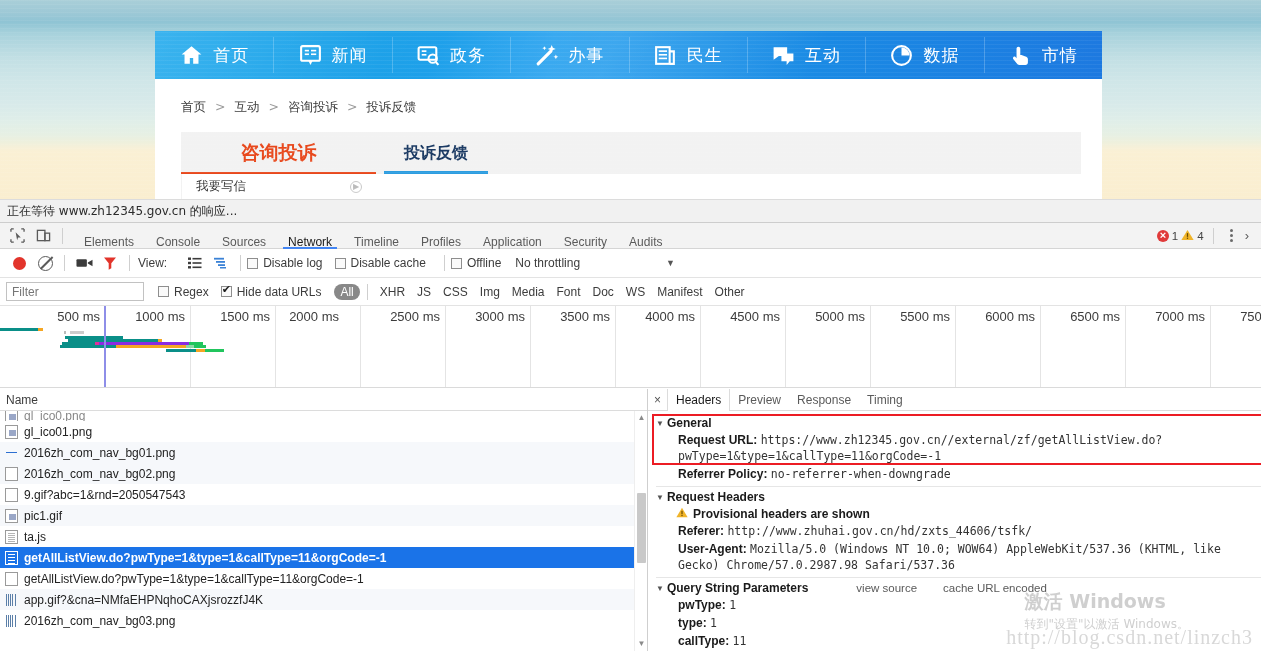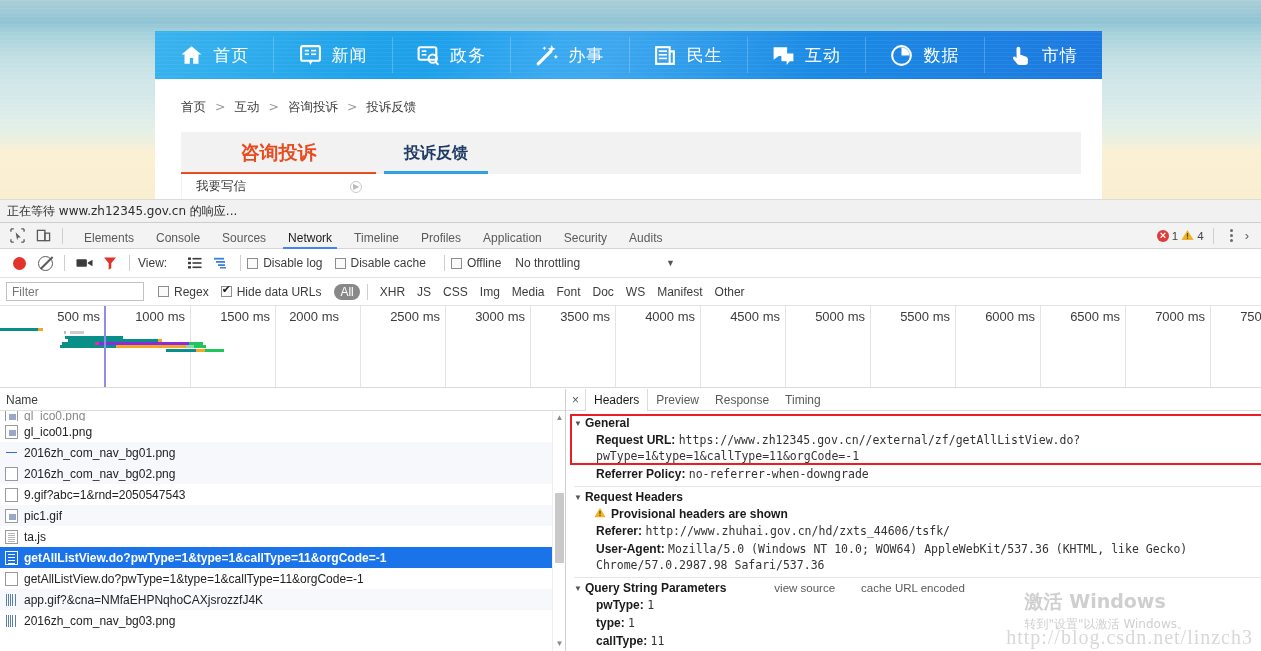--- a/index.html
+++ b/index.html
@@ -105,21 +105,21 @@
     display: flex; align-items: center; padding: 0 4px;
     background: #f3f3f3;
   }
   .dt-ico-btn {
     width: 26px; height: 24px; display: flex; align-items: center; justify-content: center;
     cursor: pointer;
   }
   .vdiv { width: 1px; height: 16px; background: #cfcfcf; margin: 0 6px; }
   .dt-tabs { display: flex; align-items: stretch; height: 26px; margin-left: 4px; }
   .dt-tab {
-    padding: 8px 11px; display: flex; align-items: flex-start; font-size: 12px;
+    padding: 0 11px; display: flex; align-items: flex-end; font-size: 12px;
     color: #5a5a5a; cursor: pointer; position: relative;
   }
   .dt-tab.active { color: #1a1a1a; }
   .dt-tab.active::after {
     content: ""; position: absolute; left: 6px; right: 6px; bottom: 0; height: 2px; background: #4285f4;
   }
   .dt-right { margin-left: auto; display: flex; align-items: center; gap: 3px; padding-right: 6px; }
   .err-badge, .warn-badge { display: flex; align-items: center; gap: 3px; font-size: 11.5px; color: #444; }
   .dot-err { width: 12px; height: 12px; border-radius: 50%; background: #e03a3a; color: #fff;
              font-size: 11px; line-height: 11px; text-align: center; font-weight: bold; }
@@ -170,21 +170,21 @@
   }
   .tick-lbl {
     position: absolute; top: 3px; font-size: 13px; color: #3c3c3c; transform: translateX(-100%);
     padding-right: 5px; white-space: nowrap;
   }
   .cursor-line { position: absolute; top: 0; bottom: 0; width: 1.5px; background: #8e8ee8; }
   .wf-bar { position: absolute; height: 3px; }
 
   
   .panes { position: absolute; left: 0; top: 166px; right: 0; bottom: 0; display: flex; }
-  .left-pane { width: 566px; position: relative; border-right: 1px solid #cfcfcf; background: #fff; }
+  .left-pane { width: 648px; position: relative; border-right: 1px solid #cfcfcf; background: #fff; }
   .lp-head {
     height: 22px; border-bottom: 1px solid #dcdcdc; display: flex; align-items: center;
     padding-left: 6px; font-size: 12px; color: #3c3c3c; background: #fff;
   }
   .lp-list { position: absolute; left: 0; right: 0; top: 22px; bottom: 0; overflow: hidden; }
   .row {
     height: 21px; display: flex; align-items: center; gap: 6px; padding-left: 5px;
     font-size: 12px; color: #222; white-space: nowrap; cursor: pointer;
   }
   .row.alt { background: #f6f8fb; }

